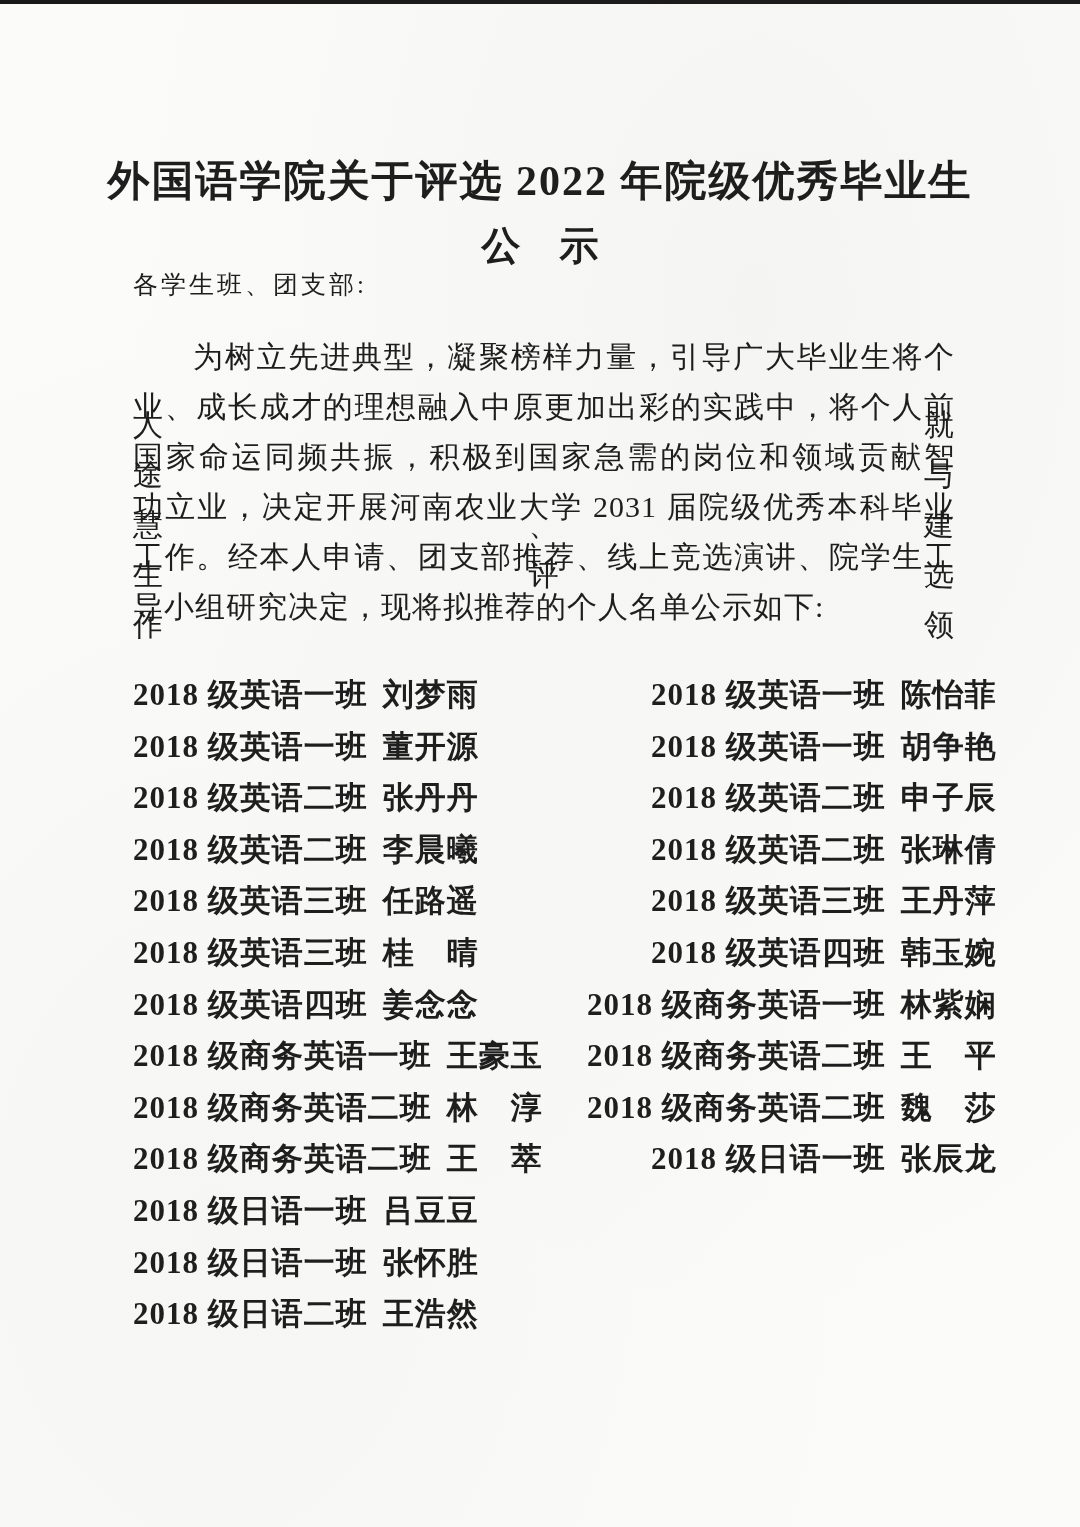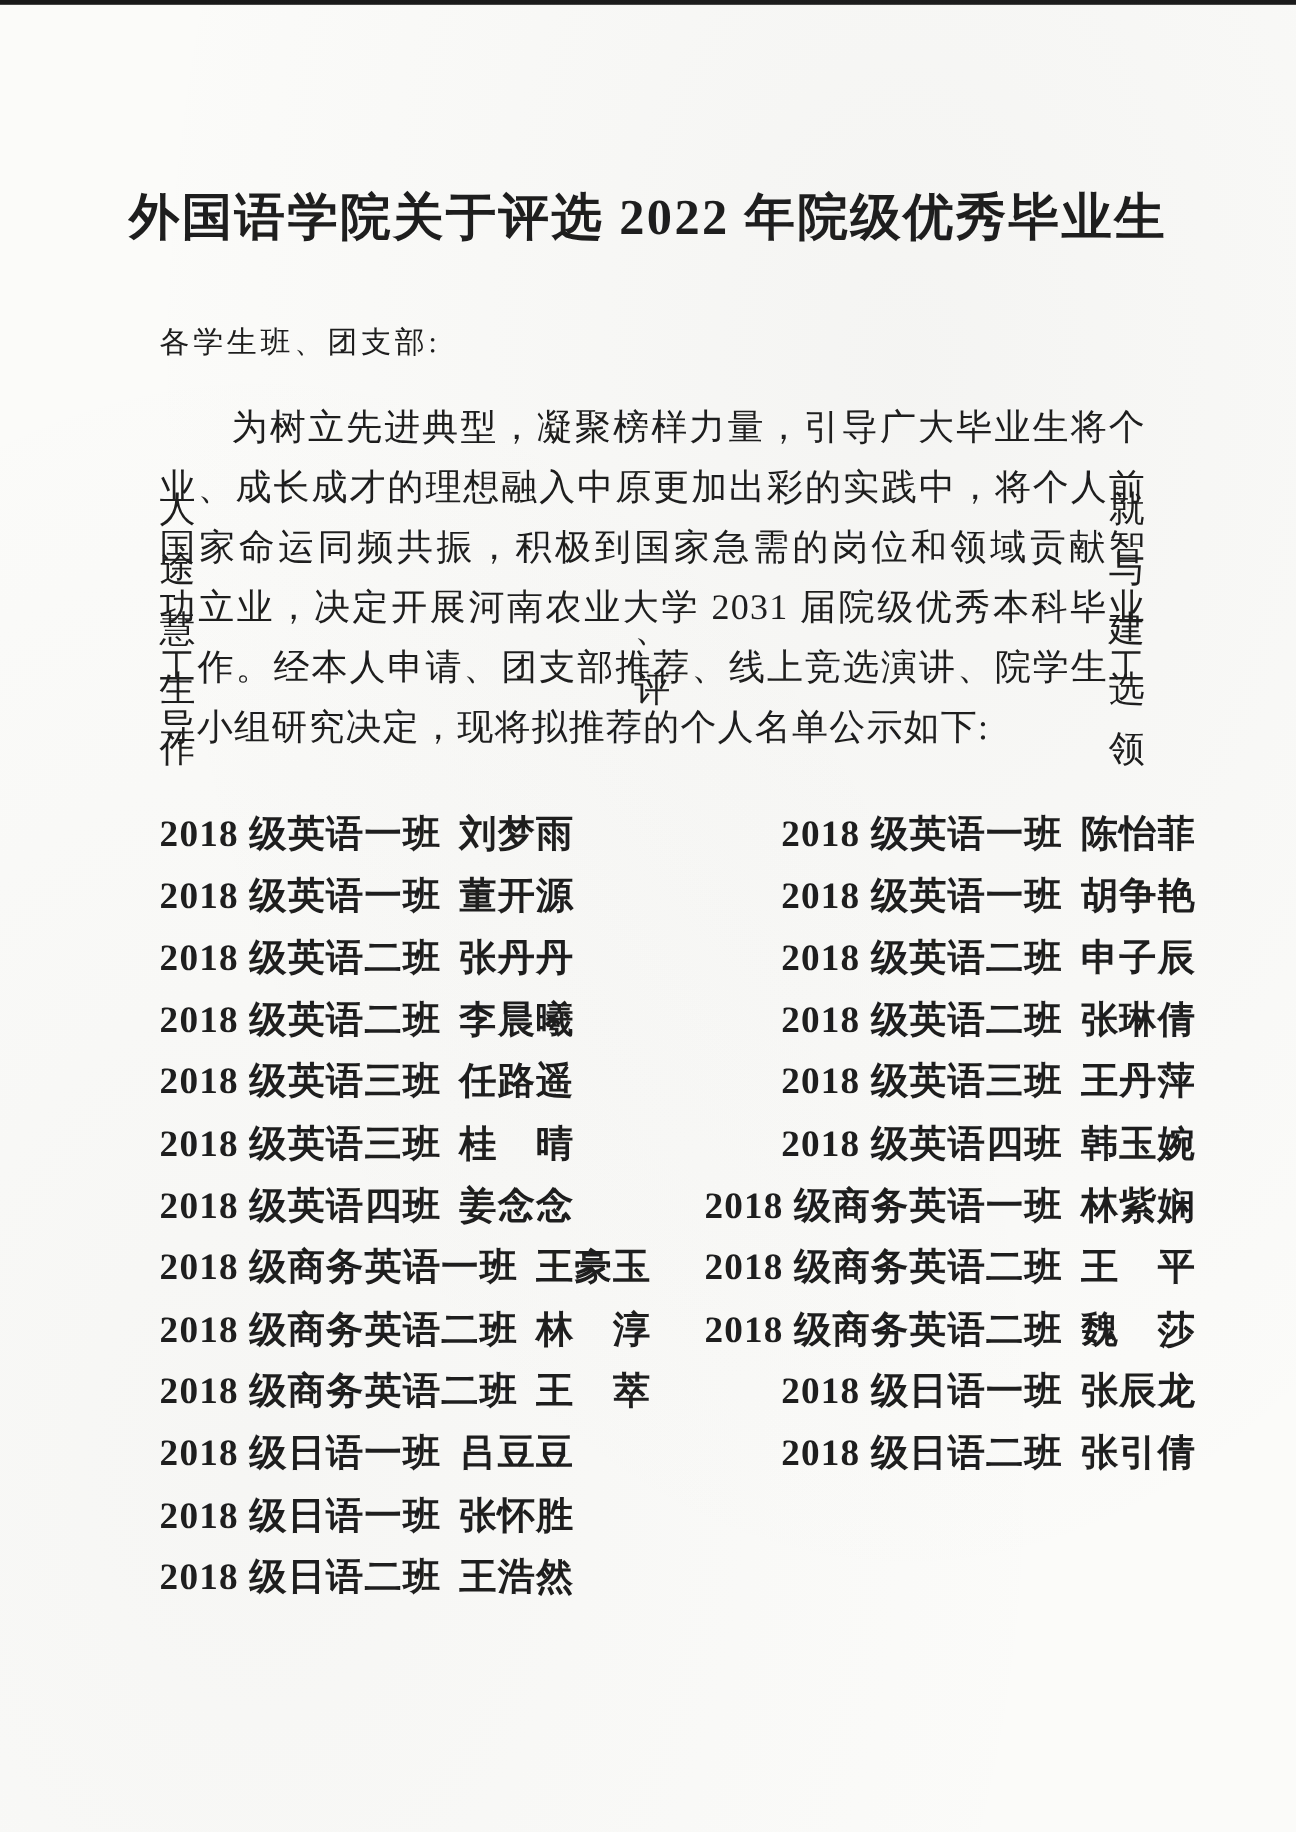--- a/index.html
+++ b/index.html
@@ -102,20 +102,21 @@
 </head>
 <body>
 
 <div class="page">
 
   <div class="scan-top-edge"></div>
   <div class="paper-tint"></div>
 
   <div class="doc-title">外国语学院关于评选 2022 年院级优秀毕业生</div>
 
+  <div class="doc-subtitle">公　示</div>
 
   <div class="salutation">各学生班、团支部:</div>
 
   <div class="body-block">
     <div class="body-line first">为树立先进典型，凝聚榜样力量，引导广大毕业生将个人就</div>
     <div class="body-line">业、成长成才的理想融入中原更加出彩的实践中，将个人前途与</div>
     <div class="body-line">国家命运同频共振，积极到国家急需的岗位和领域贡献智慧、建</div>
     <div class="body-line">功立业，决定开展河南农业大学 2031 届院级优秀本科毕业生评选</div>
     <div class="body-line">工作。经本人申请、团支部推荐、线上竞选演讲、院学生工作领</div>
     <div class="body-line last">导小组研究决定，现将拟推荐的个人名单公示如下:</div>
@@ -210,18 +211,15 @@
   </div>
 
   <div class="roster-row">
     <span class="class-label">2018 级商务英语二班</span><span class="student-name">魏　莎</span>
   </div>
 
   <div class="roster-row">
     <span class="class-label">2018 级日语一班</span><span class="student-name">张辰龙</span>
   </div>
 
-  <div class="roster-row">
-    <span class="class-label">2018 级日语二班</span><span class="student-name">张引倩</span>
-  </div>
 </div>
 
 </div>
 
 </body></html>

